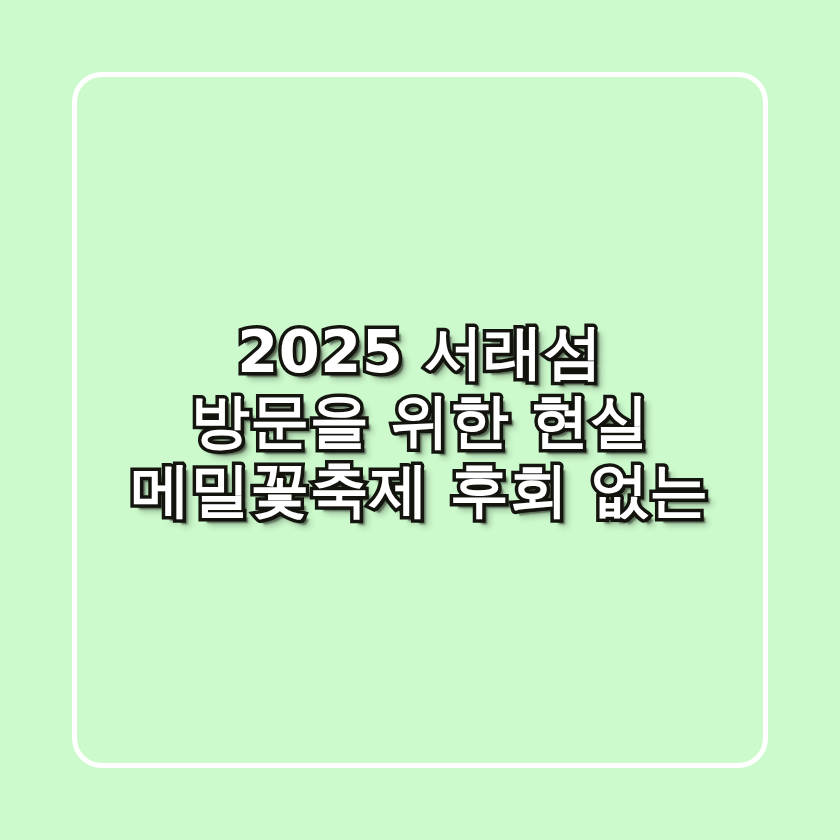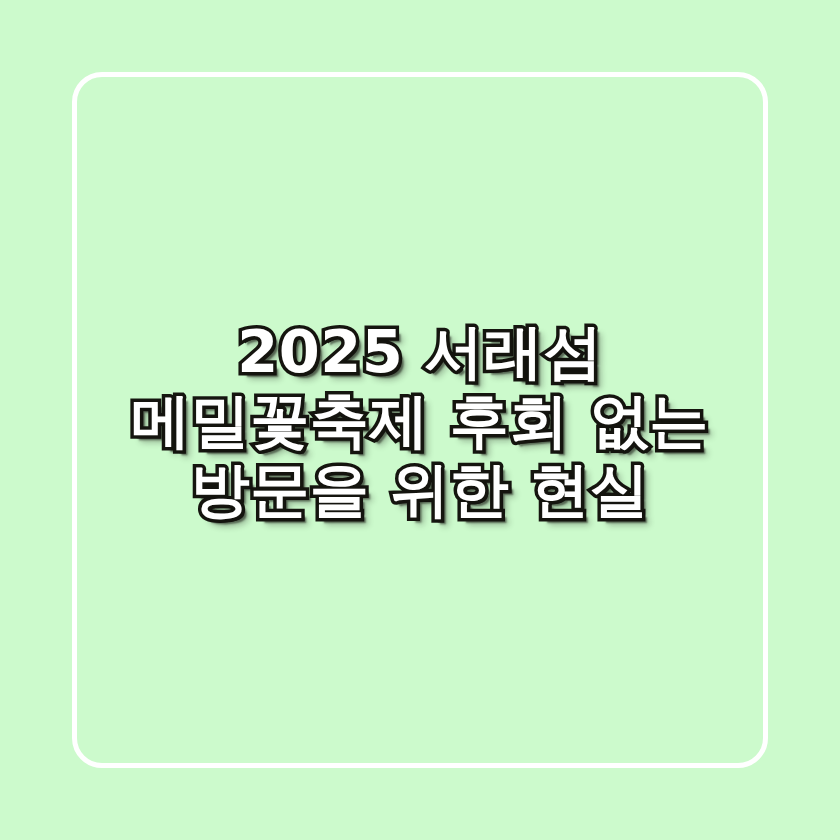--- a/index.html
+++ b/index.html
@@ -75,17 +75,17 @@
 </style>
 </head>
 <body>
 
 <div class="canvas">
 
   <div class="frame"></div>
 
   <div class="title-block">
     <span class="title-line">2025 서래섬</span>
+    <span class="title-line">방문을 위한 현실</span>
     <span class="title-line">메밀꽃축제 후회 없는</span>
-    <span class="title-line">방문을 위한 현실</span>
   </div>
 
 </div>
 
 </body></html>

